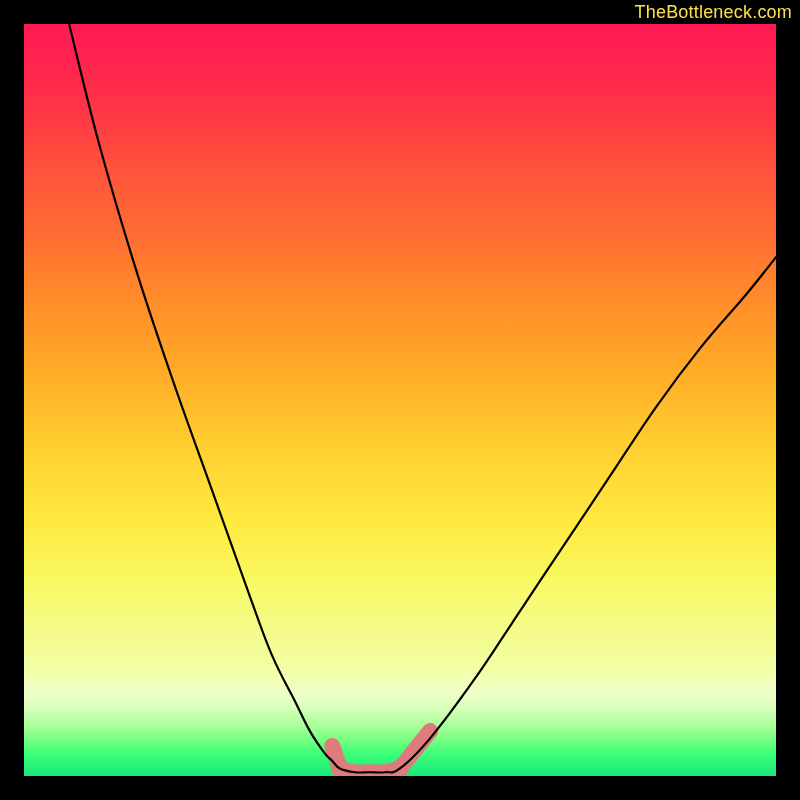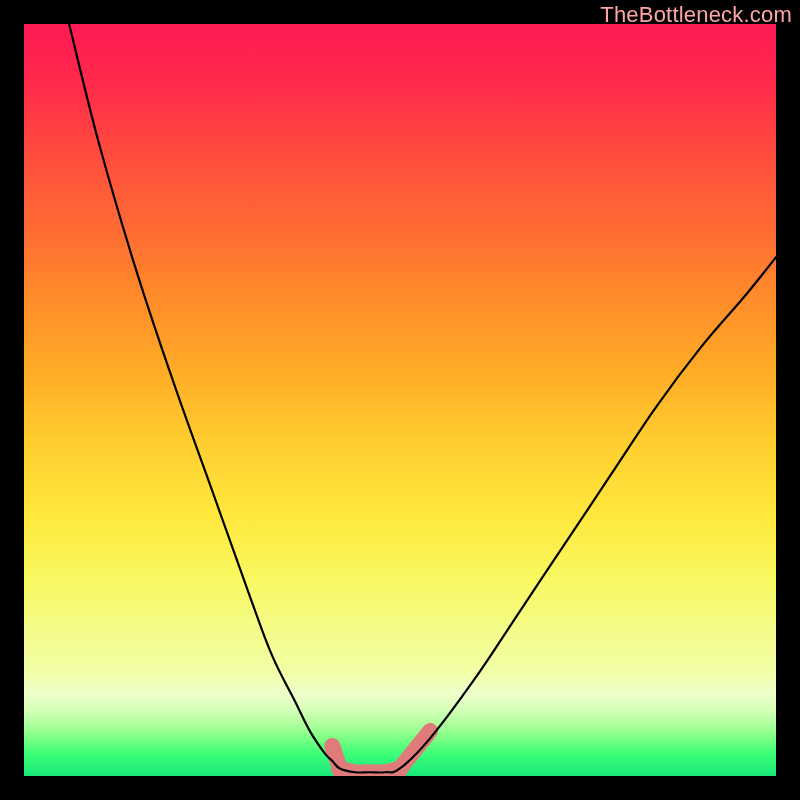--- a/index.html
+++ b/index.html
@@ -42,22 +42,22 @@
       #7cff84 95%,
       #3dff78 97%,
       #18e87a 100%
     );
     overflow: hidden;
   }
   .watermark {
     position: absolute;
     top: 2px;
     right: 8px;
-    color: #fca5a5;
-    font-size: 22px;
+    color: #fde047;
+    font-size: 18px;
     letter-spacing: 0.2px;
     font-weight: 500;
     user-select: none;
   }
   svg.curves {
     position: absolute;
     left: 0;
     top: 0;
     width: 752px;
     height: 752px;

